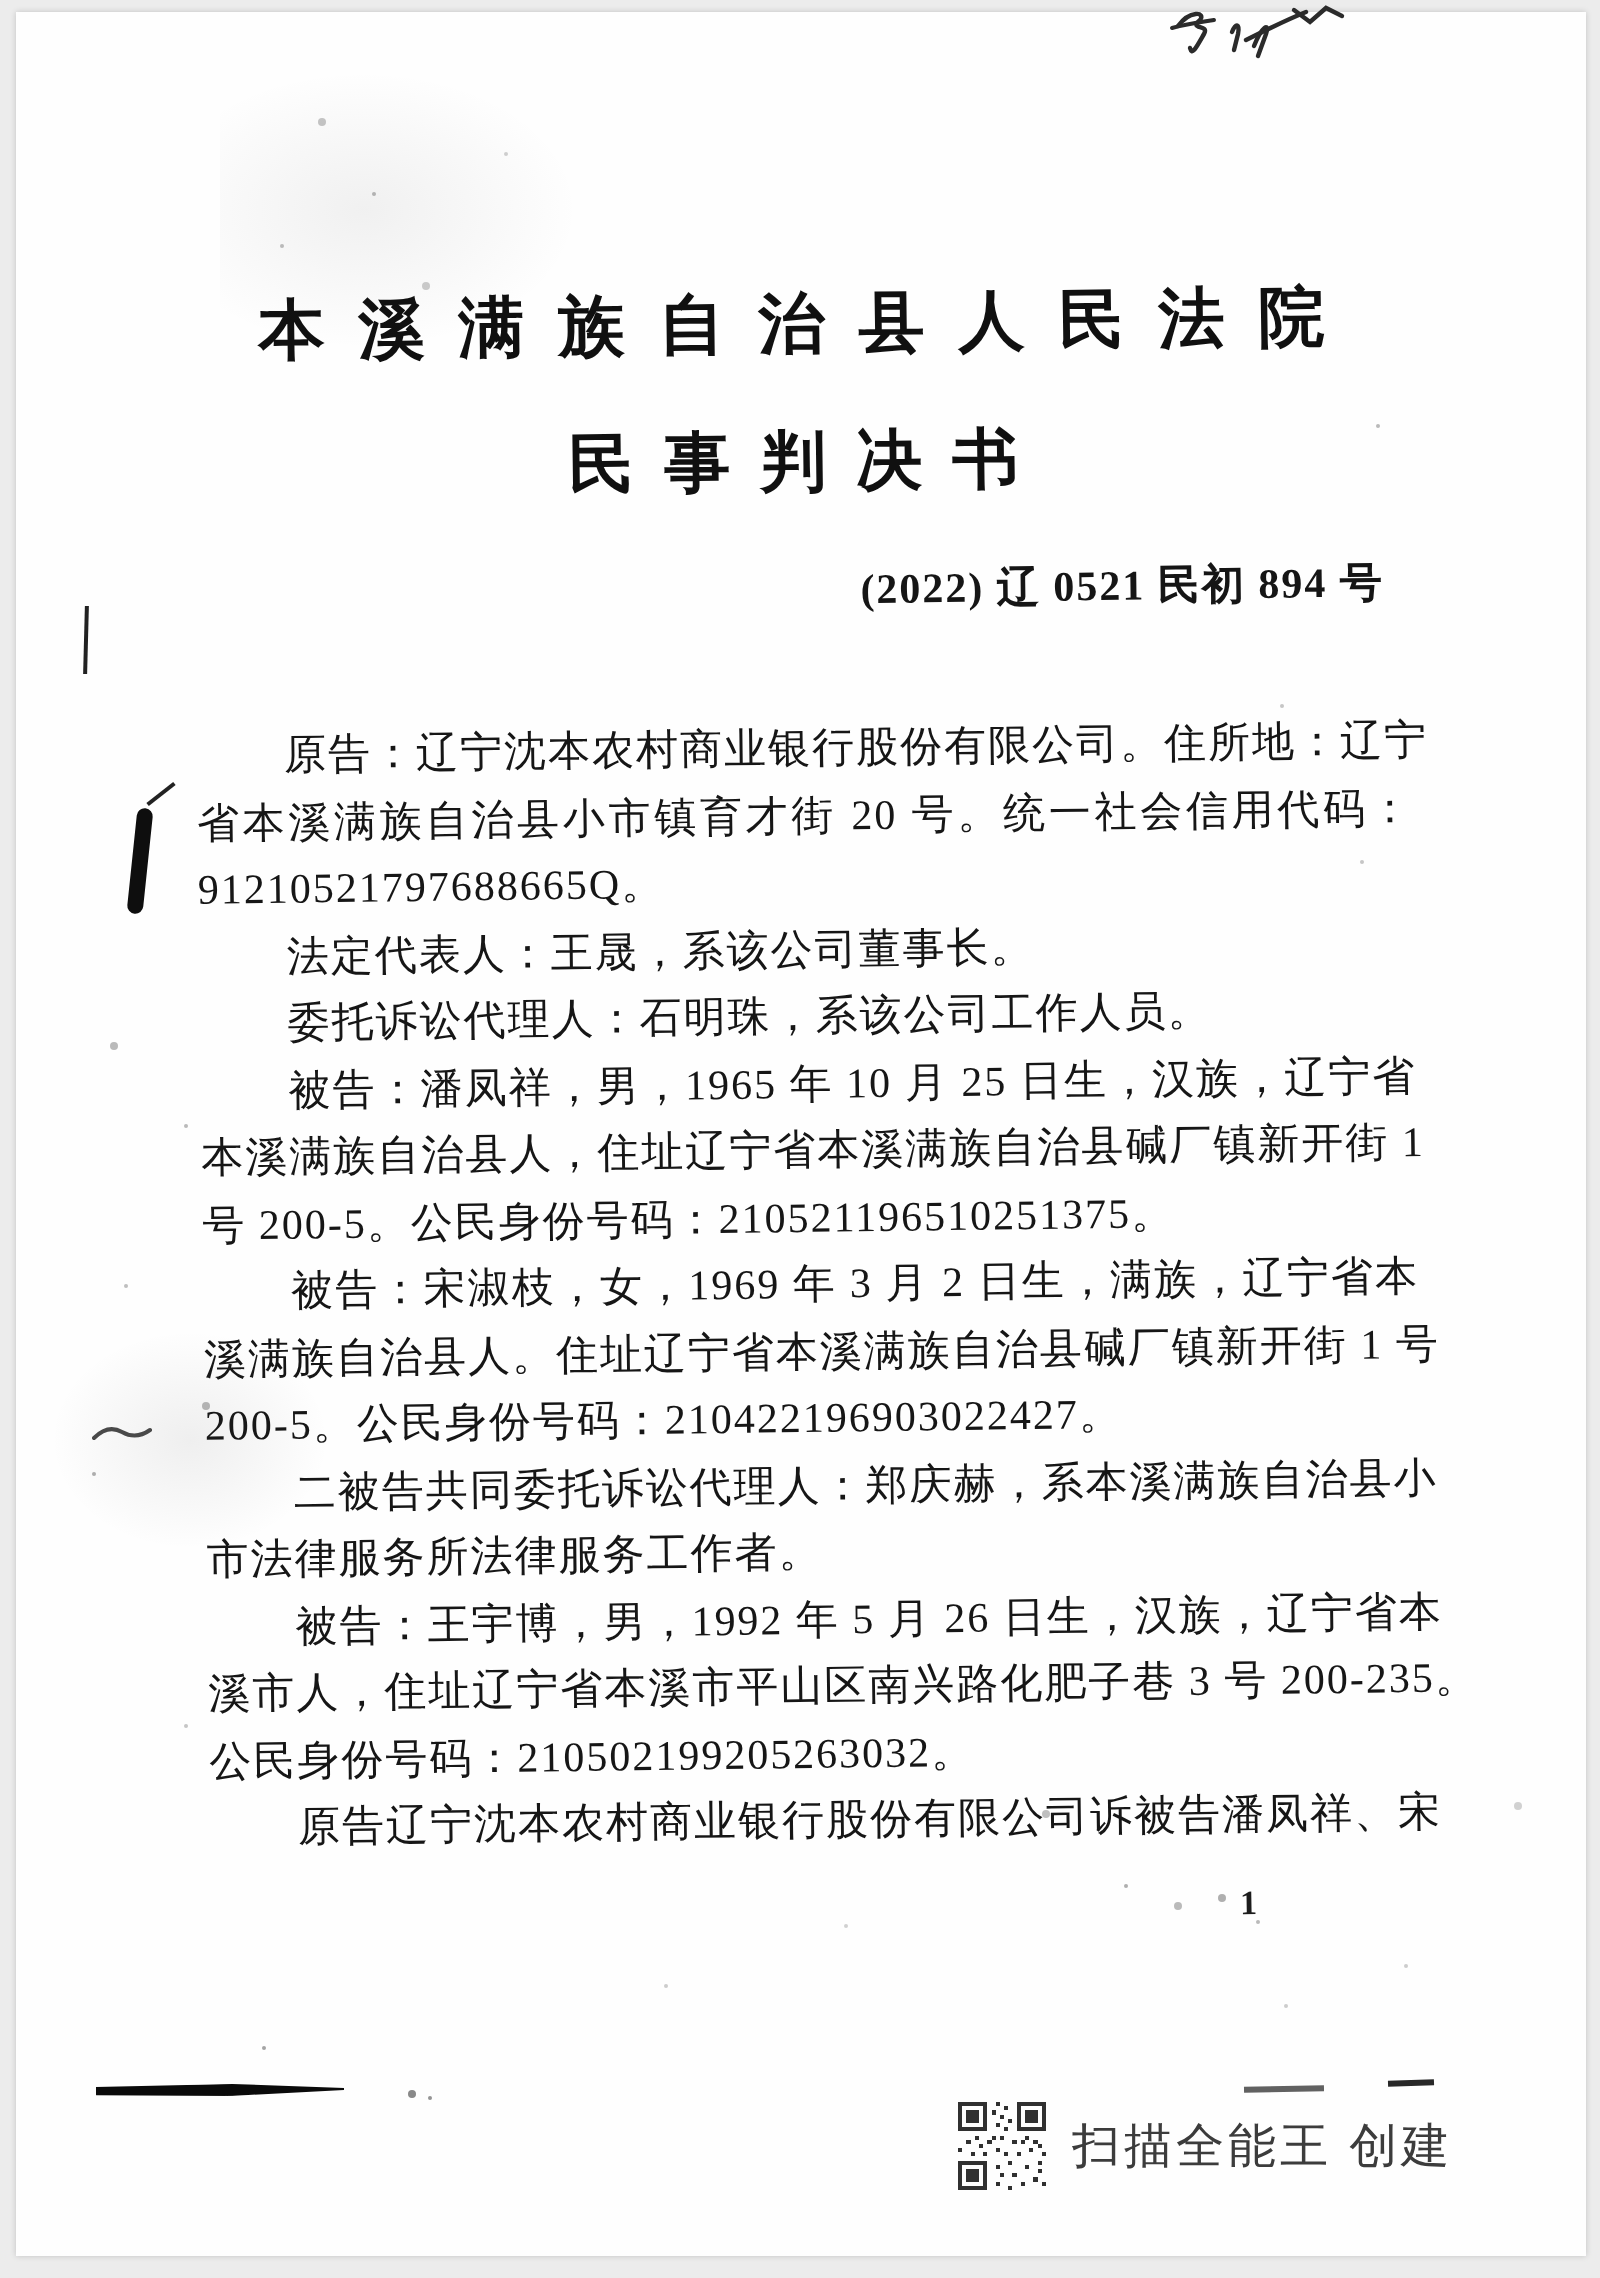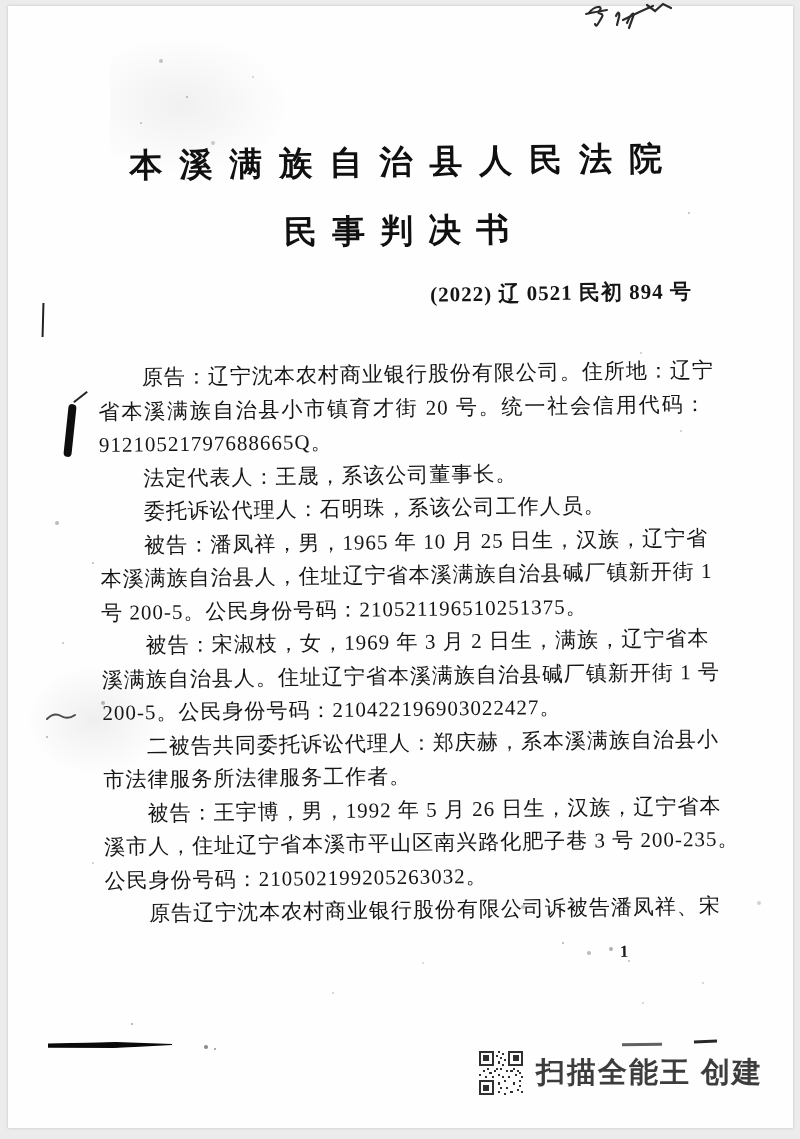--- a/index.html
+++ b/index.html
@@ -78,21 +78,21 @@
     transform:rotate(-1deg);
   }
   
   .watermark{
     position:absolute;left:479px;top:1051px;
     display:flex;align-items:center;gap:13px;
   }
   .watermark .qr{width:44px;height:44px;display:block;}
   .watermark .wm-text{
     font-family:"Liberation Sans","DejaVu Sans",sans-serif;
-    font-size:29px;font-weight:bold;color:#3c3c3c;
+    font-size:24px;font-weight:normal;color:#3c3c3c;
     letter-spacing:2px;white-space:nowrap;
   }
   
   .art{position:absolute;}
   .a-thin-line{left:42px;top:303px;width:2px;height:34px;background:#222;transform:rotate(1.5deg);}
   .a-ink{left:66px;top:404px;width:8px;height:53px;background:#0e0e0e;border-radius:4px;transform:rotate(6deg);}
   .a-ink-hair{left:72px;top:396px;width:17px;height:2px;background:#222;transform:rotate(-38deg);}
   .a-squiggle{left:46px;top:711px;width:30px;height:12px;}
   .a-black-line{
     left:48px;top:1042px;width:124px;height:6px;background:#0a0a0a;

